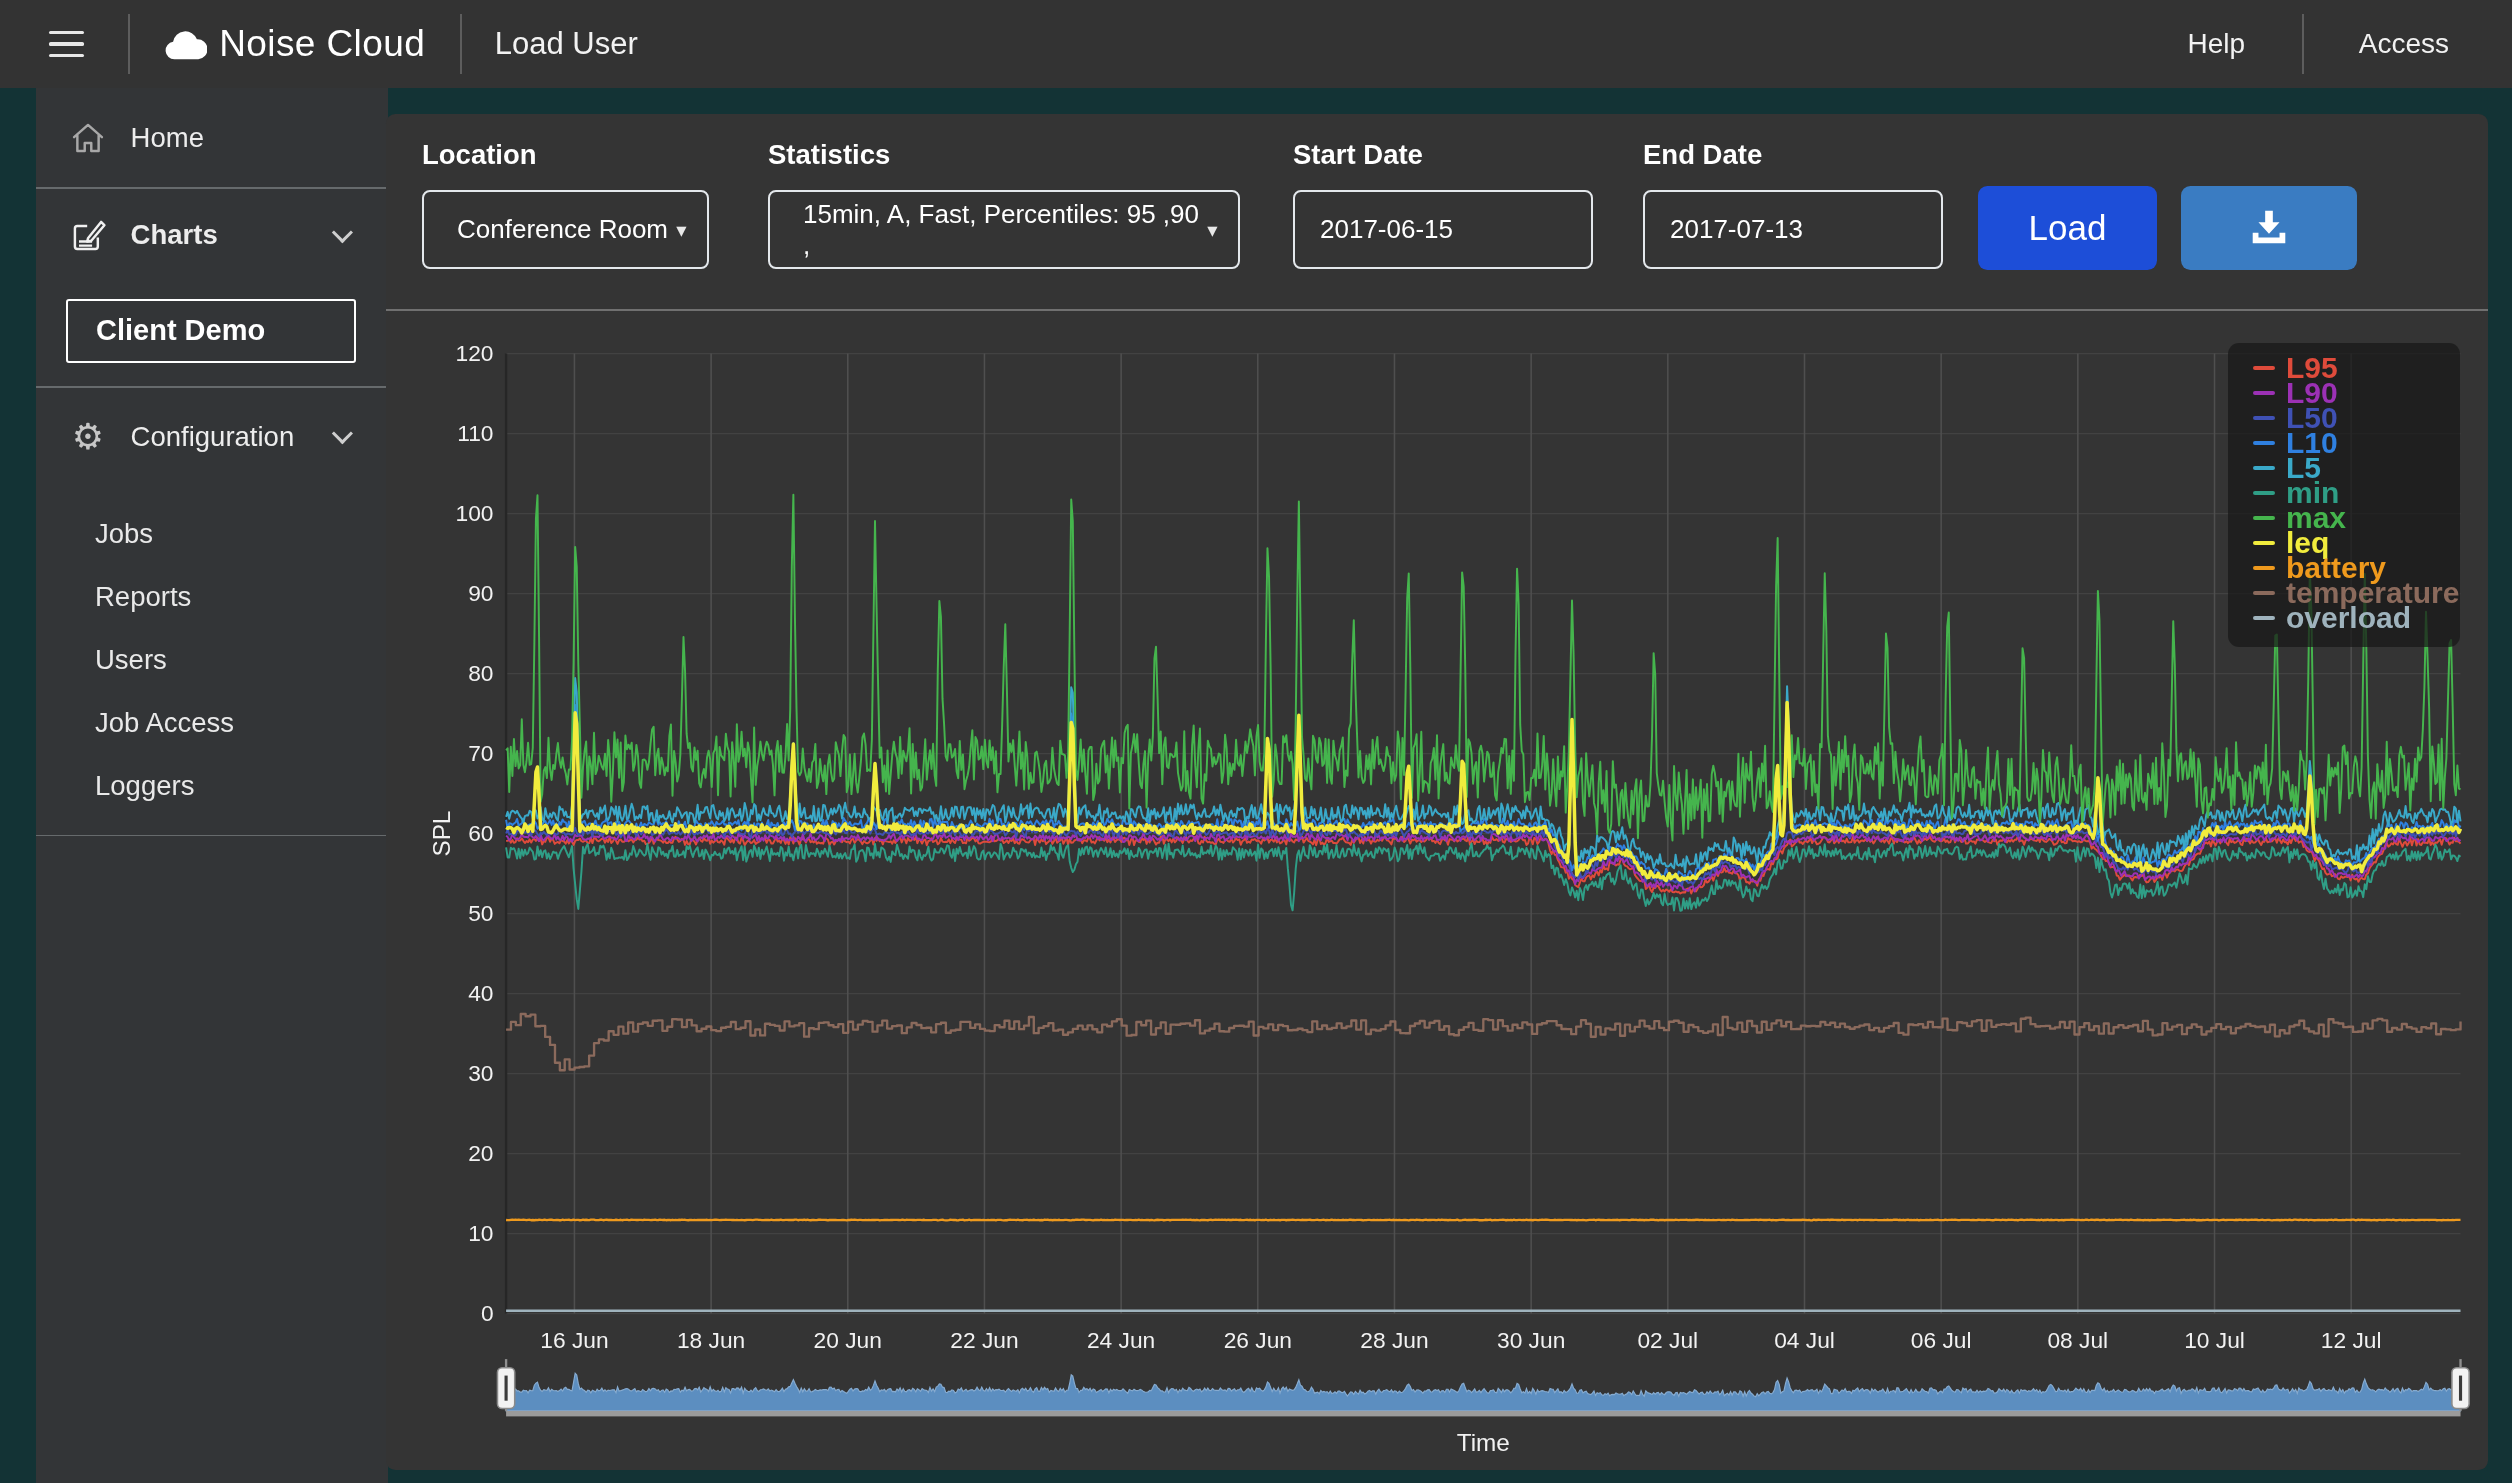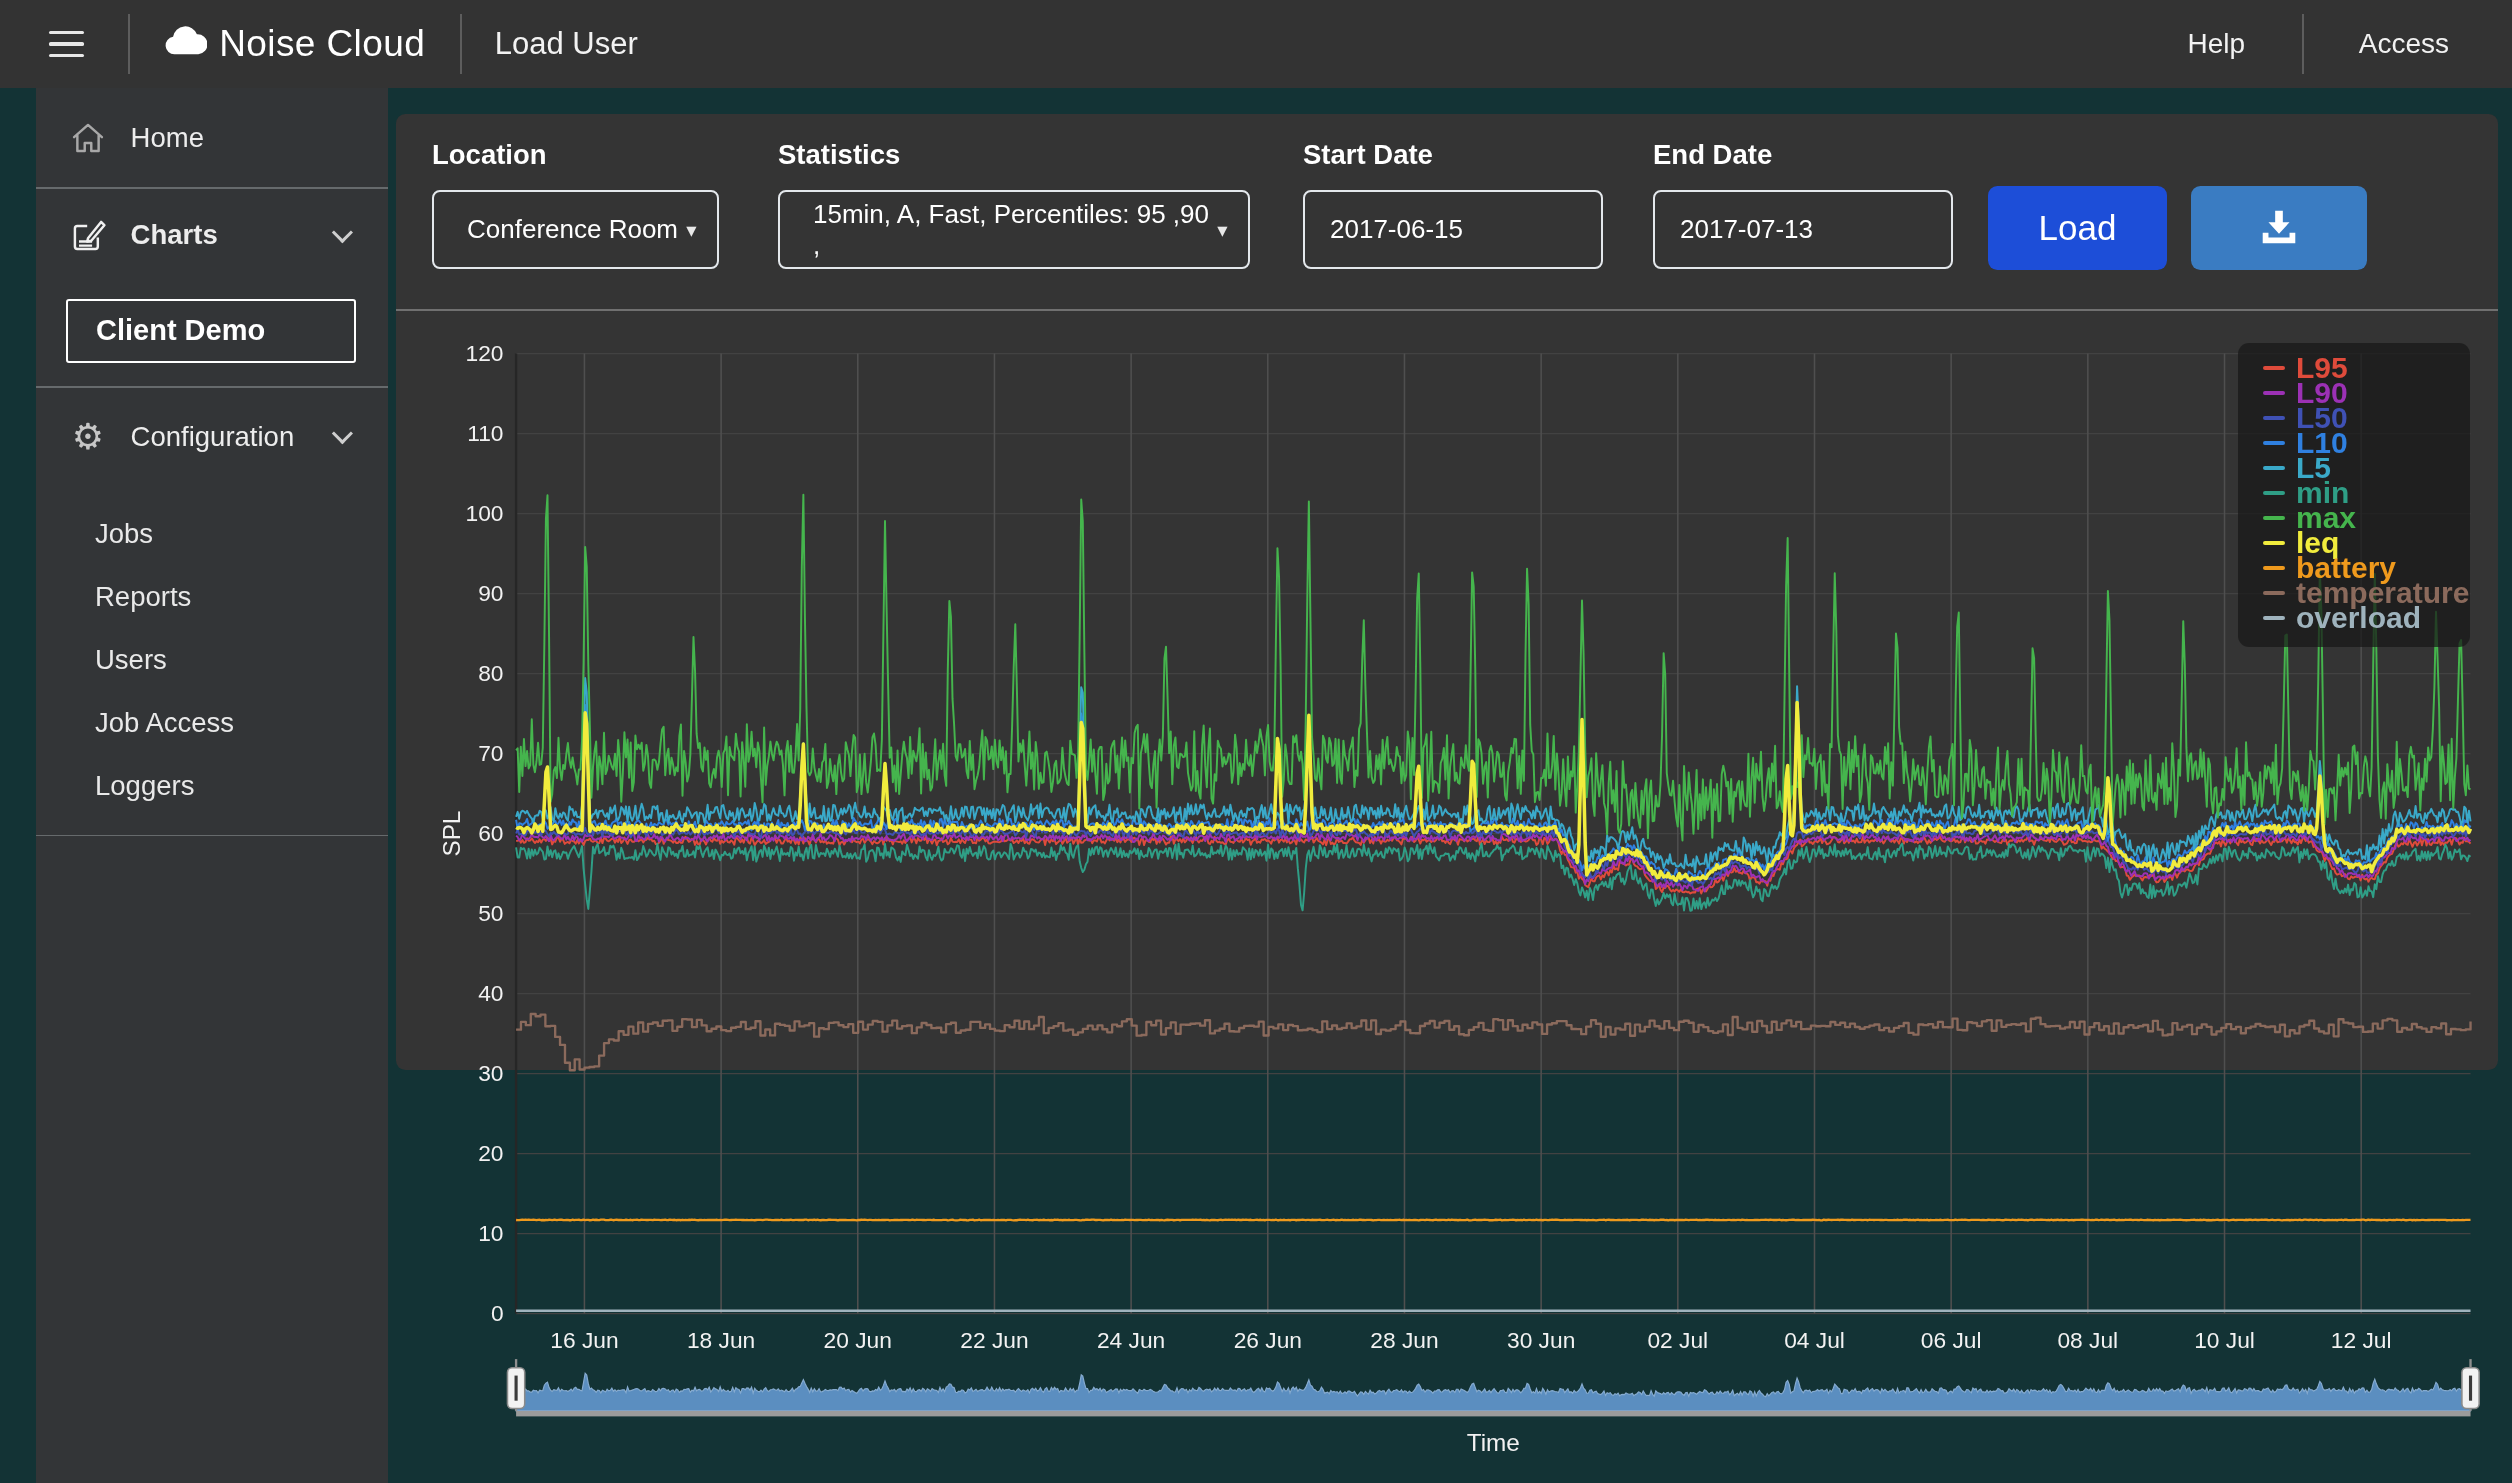--- a/index.html
+++ b/index.html
@@ -8,21 +8,21 @@
     background:#133335;
     font-family:"Liberation Sans",sans-serif;
     -webkit-font-smoothing:antialiased;
   }
   
   .header{position:absolute;left:0;top:0;width:2512px;height:88px;background:#333333;display:flex;align-items:center;}
   .hamburger{width:35px;height:27px;margin-left:49px;display:flex;flex-direction:column;justify-content:space-between;cursor:pointer;}
   .hamburger div{height:3.9px;background:#e8e8e8;border-radius:1.6px;}
   .vdiv{width:1.6px;height:60px;background:#5d5d5d;}
   .vdiv.h1{margin-left:44px;}
-  .brand{display:flex;margin-left:33px;}
+  .brand{display:flex;align-items:center;margin-left:33px;}
   .brand svg{width:44px;height:33px;}
   .brand-text{color:#ffffff;font-size:37px;margin-left:12.6px;letter-spacing:0.4px;}
   .user-div{margin-left:35px;}
   .user-text{color:#f2f2f2;font-size:31px;margin-left:33px;}
   .header-spacer{flex:1;}
   .header-link{color:#f2f2f2;font-size:28px;cursor:pointer;}
   .help{margin-right:57px;}
   .logout{margin-left:55px;margin-right:63px;}
   
   .sidebar{position:absolute;left:0;top:88px;width:352px;height:1395px;background:#333537;margin-left:36px;}
@@ -34,21 +34,21 @@
   .row-charts{height:93px;}
   .row-charts .lbl,.bold{font-weight:bold;}
   .chev{width:11.8px;height:11.8px;border-right:3.1px solid #cfcfcf;border-bottom:3.1px solid #cfcfcf;transform:rotate(45deg);margin-left:auto;margin-right:38px;margin-top:-6.3px;}
   .client-btn{margin:17.3px 0 23.6px 30px;width:290px;height:64px;border:2.4px solid #ffffff;border-radius:3px;
     display:flex;align-items:center;color:#fff;font-size:29px;font-weight:bold;padding-left:28px;box-sizing:border-box;cursor:pointer;background:transparent;}
   .row-config{height:97px;}
   .gear{font-size:36px;color:#c7c7c7;line-height:1;}
   .sub-item{height:63px;display:flex;align-items:center;color:#e9e9e9;font-size:27.5px;padding-left:59px;cursor:pointer;}
   .sub-gap{height:17.3px;}
   
-  .panel{position:absolute;left:396px;top:114px;width:2102px;height:956px;background:#343434;border-radius:9.4px;}
+  .panel{position:absolute;left:386px;top:114px;width:2102px;height:1356px;background:#343434;border-radius:9.4px;}
   .form-label{position:absolute;top:25px;color:#fff;font-size:27.5px;font-weight:bold;}
   .field{position:absolute;top:76px;height:79px;border:2.4px solid #e4e8ec;border-radius:7.9px;background:#343434;color:#fff;
     font-size:26px;box-sizing:border-box;display:flex;align-items:center;cursor:pointer;}
   .field .val{padding-left:33px;}
   .field .arrow{margin-left:auto;margin-right:20.4px;color:#e8e8e8;font-size:20.4px;}
   input.field{padding-left:25px;font-family:"Liberation Sans",sans-serif;cursor:text;}
   .btn{position:absolute;top:72px;height:84px;border:none;border-radius:9.4px;cursor:pointer;display:flex;align-items:center;justify-content:center;}
   .btn-load{left:1592px;width:179px;background:#1d4ed8;color:#fff;font-size:35px;font-family:"Liberation Sans",sans-serif;}
   .btn-dl{left:1795px;width:176px;background:#3a7cc2;}
   .form-divider{position:absolute;left:0;top:195px;width:2102px;height:1.6px;background:#707070;}

